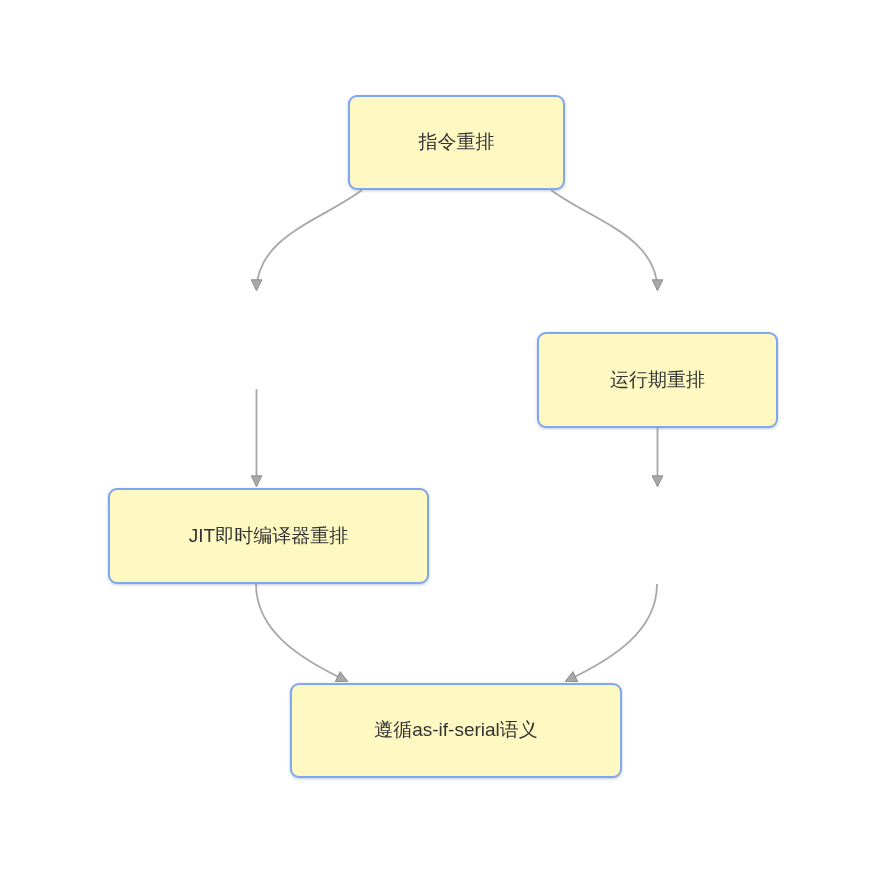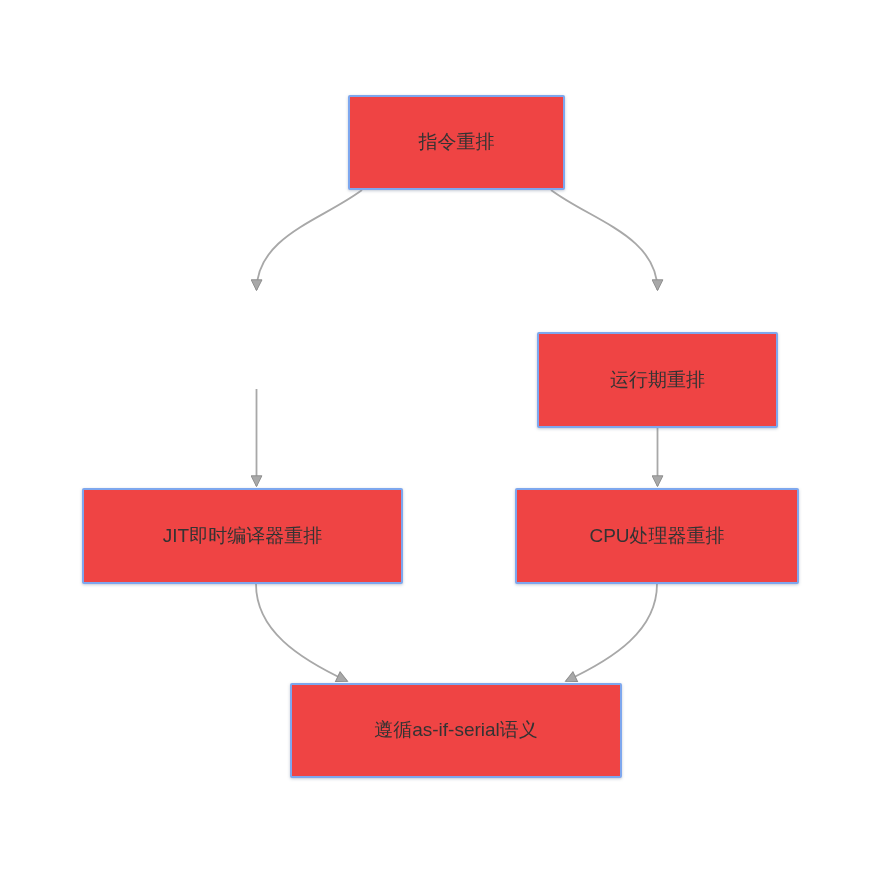--- a/index.html
+++ b/index.html
@@ -19,36 +19,36 @@
     position: absolute;
     left: 0;
     top: 0;
     width: 895px;
     height: 876px;
     pointer-events: none;
   }
   .node {
     position: absolute;
     box-sizing: border-box;
-    background: #ef4444;
+    background: #fef9c3;
     border: 2px solid #7ea7ee;
-    border-radius: 2px;
+    border-radius: 9px;
     box-shadow: 0 1px 3px rgba(120, 135, 160, 0.45);
     display: flex;
     align-items: center;
     justify-content: center;
     text-align: center;
     color: #333333;
     font-size: 19px;
     line-height: 1.3;
   }
   .node-instruction { left: 348px; top: 95px;  width: 217px; height: 95px; }
   .node-compile     { left: 136px; top: 292px; width: 241px; height: 96px; }
   .node-runtime     { left: 537px; top: 292px; width: 241px; height: 96px; margin-top: 40px; }
-  .node-jit         { left: 82px;  top: 488px; width: 321px; height: 96px; }
+  .node-jit         { left: 108px;  top: 488px; width: 321px; height: 96px; }
   .node-cpu         { left: 515px; top: 488px; width: 284px; height: 96px; }
   .node-serial      { left: 290px; top: 683px; width: 332px; height: 95px; text-align: right; }
   .edge {
     fill: none;
     stroke: #a8a8a8;
     stroke-width: 1.8;
   }
 </style>
 </head>
 <body>
@@ -75,21 +75,18 @@
 
 
   <div class="node node-runtime">
     <span>运行期重排</span>
   </div>
 
   <div class="node node-jit">
     <span>JIT即时编译器重排</span>
   </div>
 
-  <div class="node node-cpu">
-    <span>CPU处理器重排</span>
-  </div>
 
   <div class="node node-serial">
     <span>遵循as-if-serial语义</span>
   </div>
 
 </div>
 
 </body></html>

